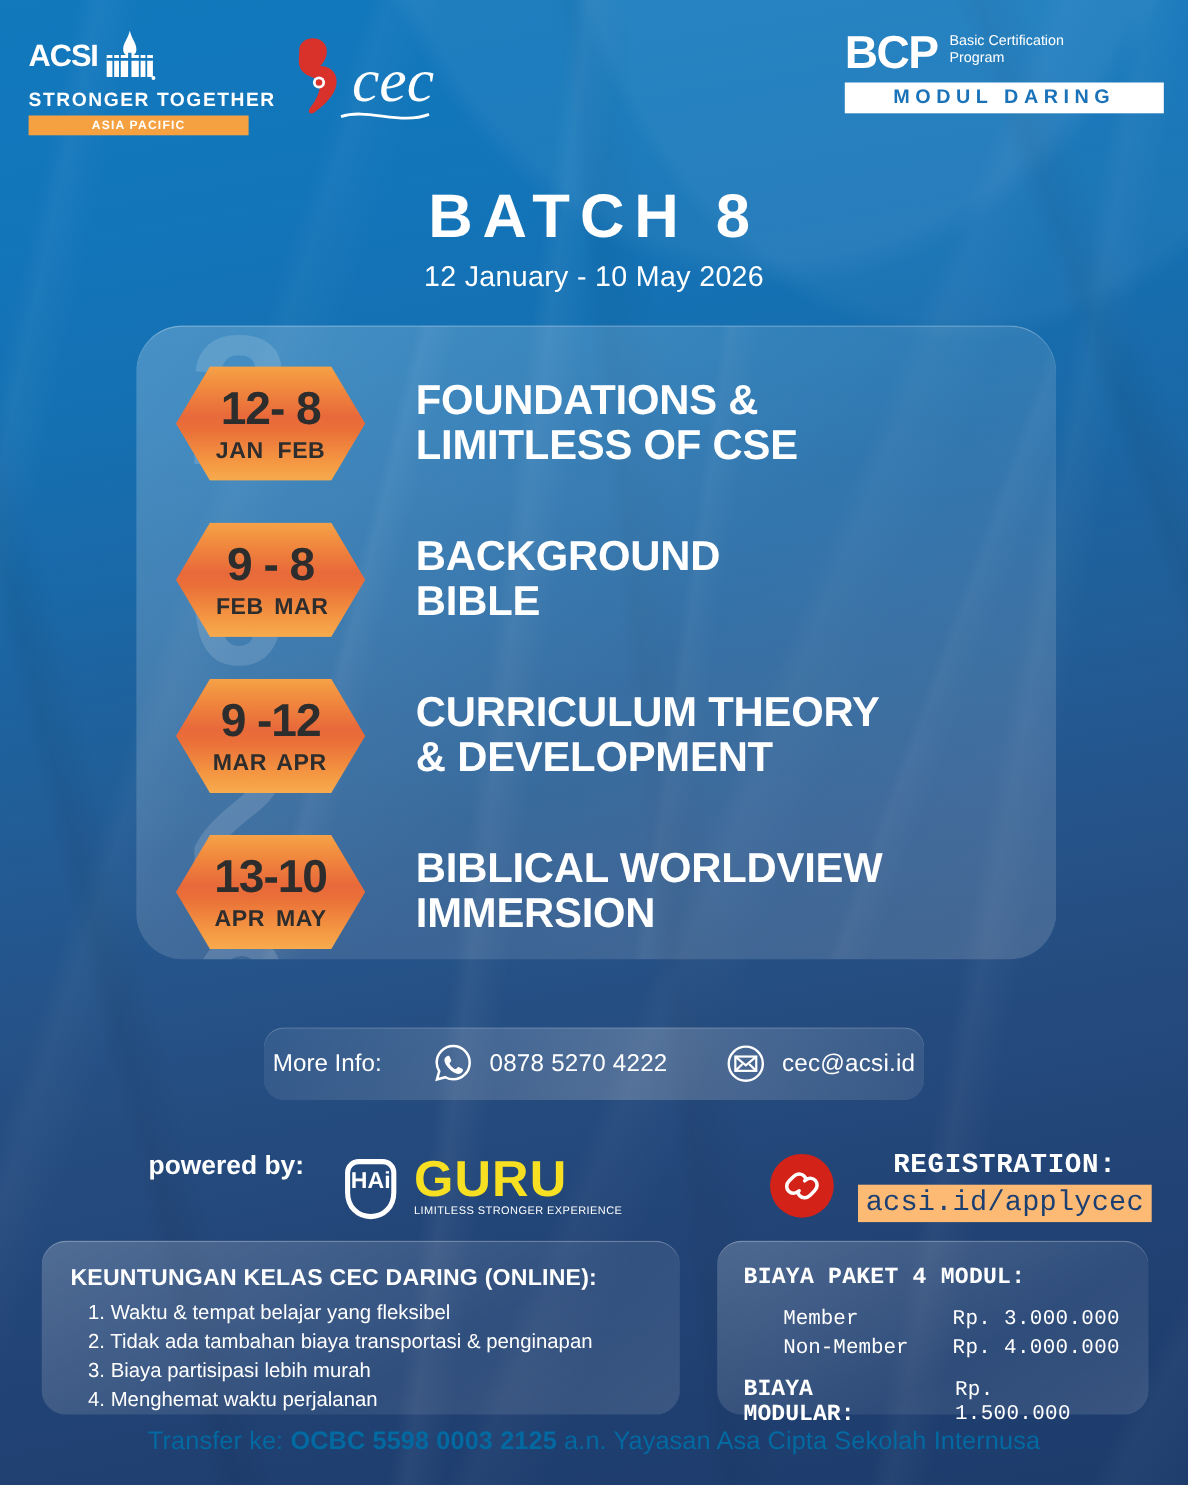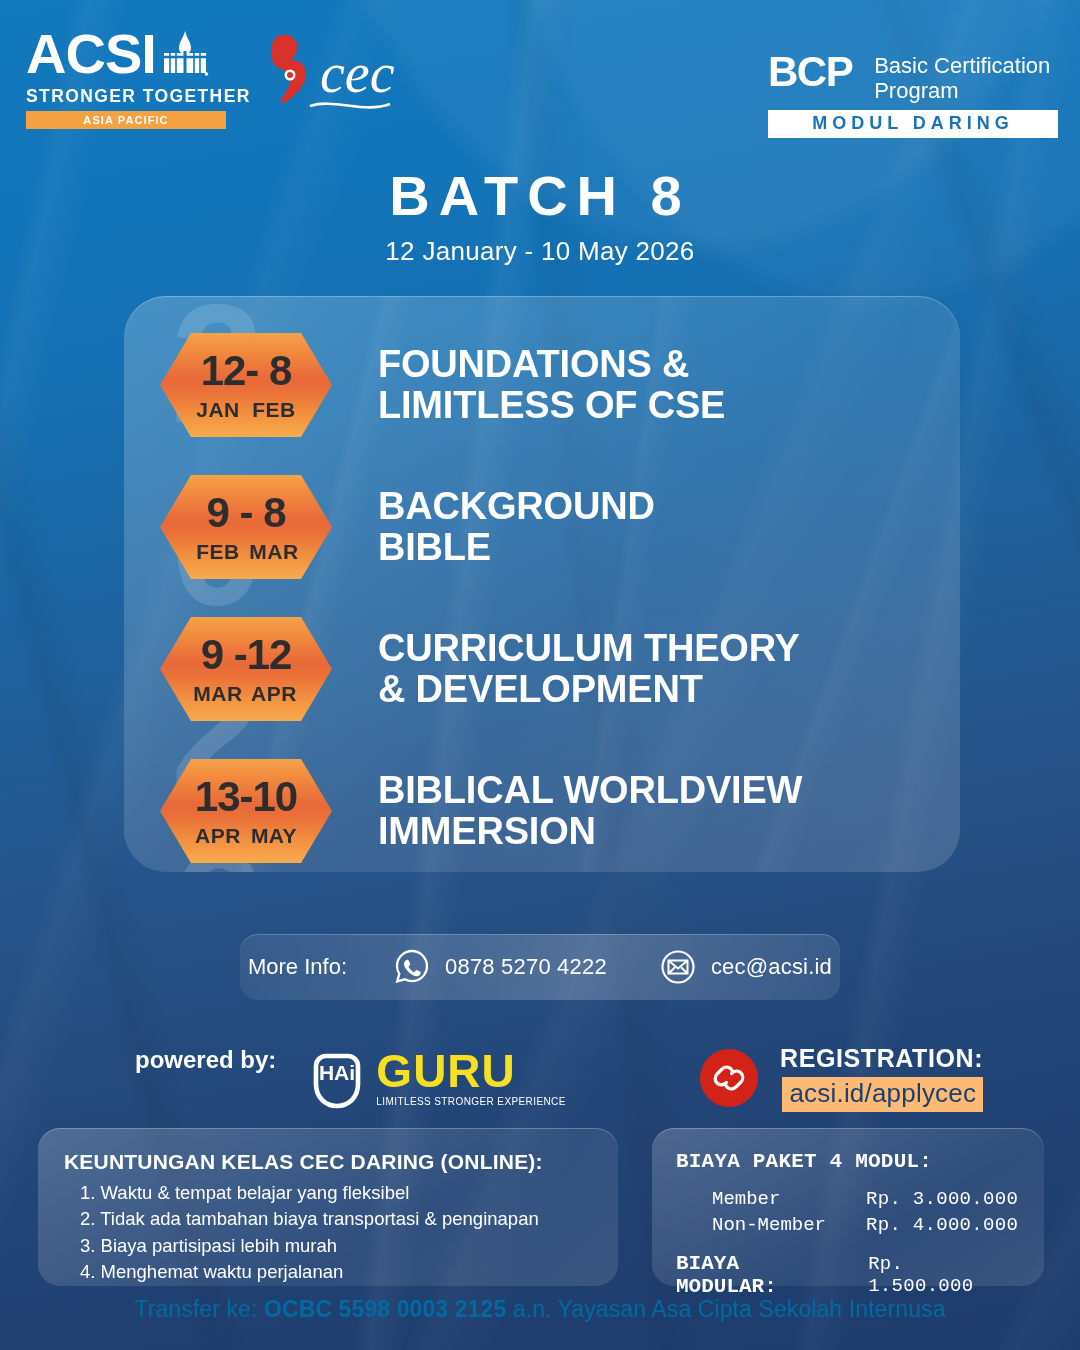--- a/index.html
+++ b/index.html
@@ -42,42 +42,42 @@
       radial-gradient(ellipse 70% 120% at 58% -20%, rgba(255,255,255,.05) 0 40%, transparent 42%),
       radial-gradient(ellipse 58% 100% at 70% -12%, rgba(255,255,255,.04) 0 45%, transparent 47%);
   }
 
   
   .header { position:absolute; top:0; left:0; width:1080px; height:140px; }
 
   .acsi-logo { position:absolute; left:26px; top:26px; width:200px; }
   .acsi-top { display:flex; align-items:center; gap:4px; }
   .acsi-word {
-    color:#fff; font-weight:bold; font-size:56px; letter-spacing:-1px; line-height:1;
+    color:#fff; font-weight:bold; font-size:28px; letter-spacing:-1px; line-height:1;
   }
   .acsi-mark { position:relative; width:50px; height:50px; }
   .acsi-mark svg { display:block; }
   .acsi-tag {
     color:#fff; font-size:17.5px; font-weight:bold; letter-spacing:1.4px;
     margin-top:4px; white-space:nowrap;
   }
   .acsi-badge {
     margin-top:4px; background:#f5a142; color:#fff; text-align:center;
     font-size:11px; font-weight:bold; letter-spacing:1.1px; padding:3px 0 3px; width:200px;
   }
 
   .cec-logo { position:absolute; left:258px; top:30px; width:170px; height:86px; }
   .cec-logo svg { display:block; }
 
   .bcp-logo { position:absolute; right:22px; top:28px; width:290px; }
-  .bcp-row { display:flex; align-items:flex-start; gap:22px;margin-top:24px; }
+  .bcp-row { display:flex; align-items:flex-start; gap:11px; }
   .bcp-abbr {
     color:#fff; font-weight:bold; font-size:42px; line-height:.95; letter-spacing:-1.5px;
   }
-  .bcp-full { color:#fff; font-size:22px; line-height:1.12; padding-top:2px; }
+  .bcp-full { color:#fff; font-size:13px; line-height:1.12; padding-top:2px; }
   .bcp-modul {
     margin-top:7px; background:#fff; color:#1a73b8;
     font-weight:bold; font-size:18px; letter-spacing:5px;
     text-align:center; padding:3px 0 4px;
   }
 
   
   .title-block { position:absolute; top:168px; left:0; width:1080px; text-align:center; }
   .batch-title {
     color:#fff; font-weight:bold; font-size:56px; letter-spacing:9px; line-height:1;
@@ -171,21 +171,21 @@
   }
   .guru-tag {
     color:#fff; font-size:10px; letter-spacing:.4px; margin-top:3px; white-space:nowrap;
   }
 
   .registration { position:absolute; left:700px; top:22px; display:flex; align-items:center; gap:22px; }
   .link-circle {
     width:58px; height:58px; border-radius:50%; background:#d32218;
     display:flex; align-items:center; justify-content:center; flex:none;
   }
-  .reg-text { text-align:right; }
+  .reg-text { text-align:center;font-family:Liberation Mono, monospace; }
   .reg-label { color:#fff; font-weight:bold; font-size:25px; letter-spacing:.6px; }
   .reg-url {
     display:inline-block; background:#fdba74; color:#1c3f72;
     font-size:26px; padding:1px 7px 3px; margin-top:4px; letter-spacing:.2px;
   }
 
   
   .info-panel {
     position:absolute; border-radius:22px;
     background:linear-gradient(150deg,

